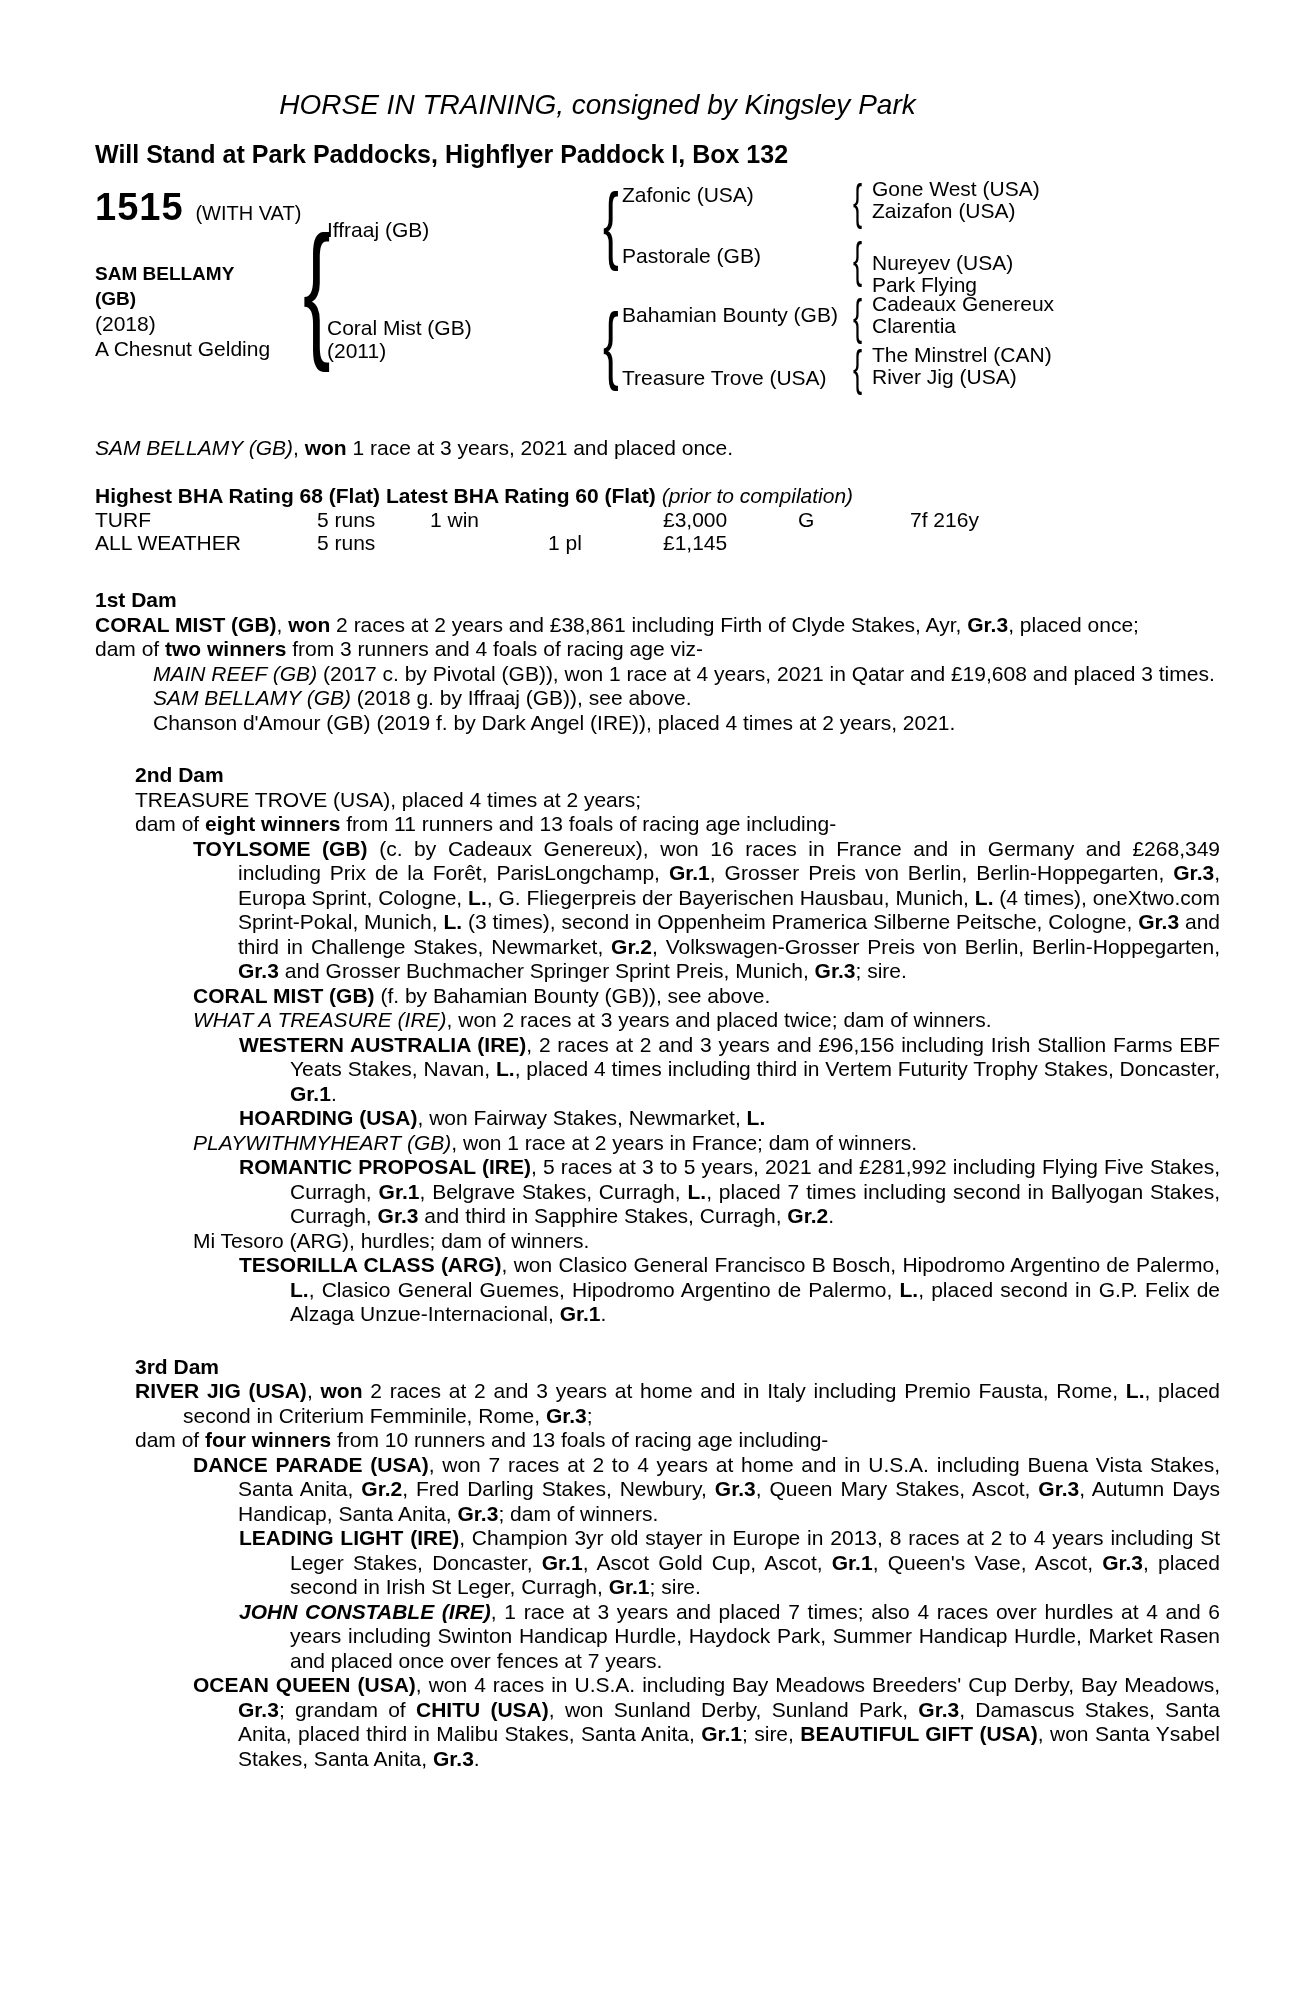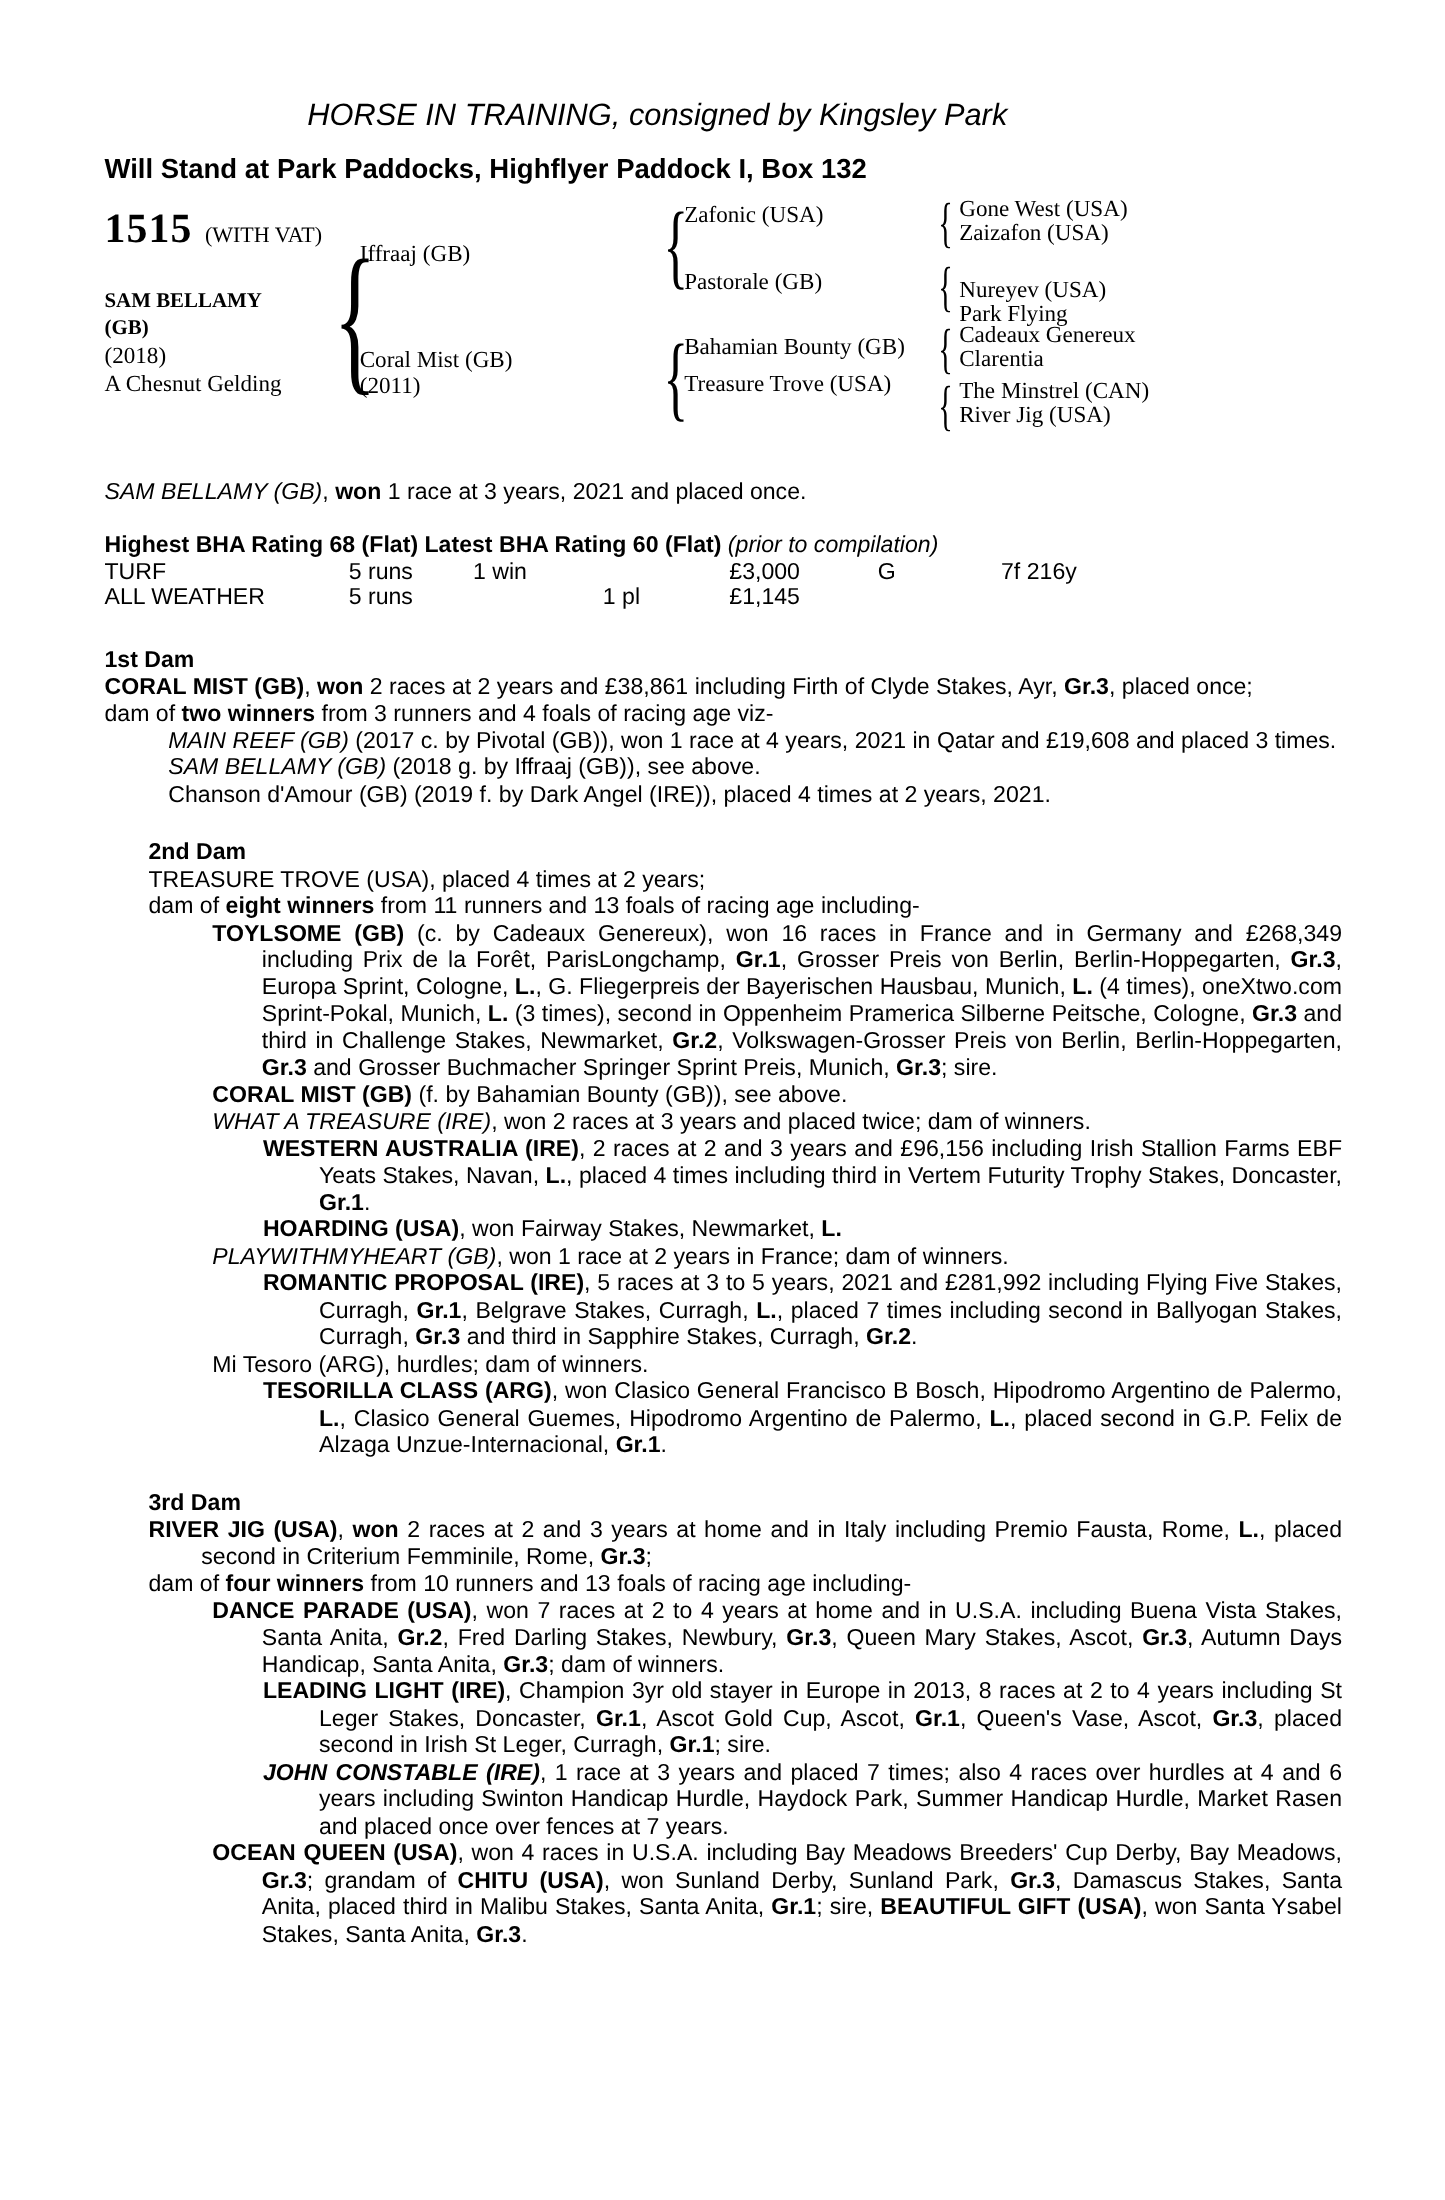--- a/index.html
+++ b/index.html
@@ -6,30 +6,30 @@
   body{
     width:1314px;height:2000px;position:relative;color:#000;
     font-family:"Liberation Sans", sans-serif;font-size:21px;
     -webkit-font-smoothing:antialiased;overflow:hidden;
   }
   .content{padding:86px 94px 0 95px;}
   .title{font-style:italic;font-size:28px;line-height:38px;text-align:center;margin-right:120px;}
   .stand{font-weight:bold;font-size:25px;line-height:28px;margin-top:16px;}
 
   
-  .pedigree{position:relative;height:218px;margin-top:12px;font-size:21px;font-family:Liberation Serif, serif;}
+  .pedigree{position:relative;height:218px;margin-top:12px;font-size:21px;}
   .lot-line{position:absolute;left:0;top:6px;white-space:nowrap;}
   .lot-number{font-weight:bold;font-size:38px;letter-spacing:1px;}
   .lot-vat{font-size:20px;margin-left:6px;}
   .horse-id{position:absolute;left:0;top:81px;line-height:25px;white-space:nowrap;}
   .horse-name{font-weight:bold;font-size:19px;}
   .sire-name{position:absolute;left:232px;top:38px;white-space:nowrap;}
   .dam-group{position:absolute;left:232px;top:136px;line-height:23px;white-space:nowrap;}
   .gp{position:absolute;left:527px;white-space:nowrap;}
-  .gp0{top:3px}.gp1{top:64px}.gp2{top:123px}.gp3{top:156px}
+  .gp0{top:3px}.gp1{top:64px}.gp2{top:123px}.gp3{top:186px}
   .ggp-pair{position:absolute;left:777px;line-height:22px;white-space:nowrap;}
   .ggpp0{top:-2px}.ggpp1{top:72px}.ggpp2{top:113px}.ggpp3{top:164px}
   .brace{position:absolute;font-weight:400;line-height:1;transform:scaleX(.55);transform-origin:left center;}
   .brace-main{left:208px;top:34px;font-size:150px;}
   .brace-gp{left:508px;font-size:86px;}
   .brace-gp1{top:0px}.brace-gp2{top:120px}
   .brace-ggp{left:758px;font-size:50px;}
   .brace-ggp0{top:-3px}.brace-ggp1{top:55px}.brace-ggp2{top:112px}.brace-ggp3{top:163px}
 
   .race-summary{margin-top:38px;line-height:24px;}

